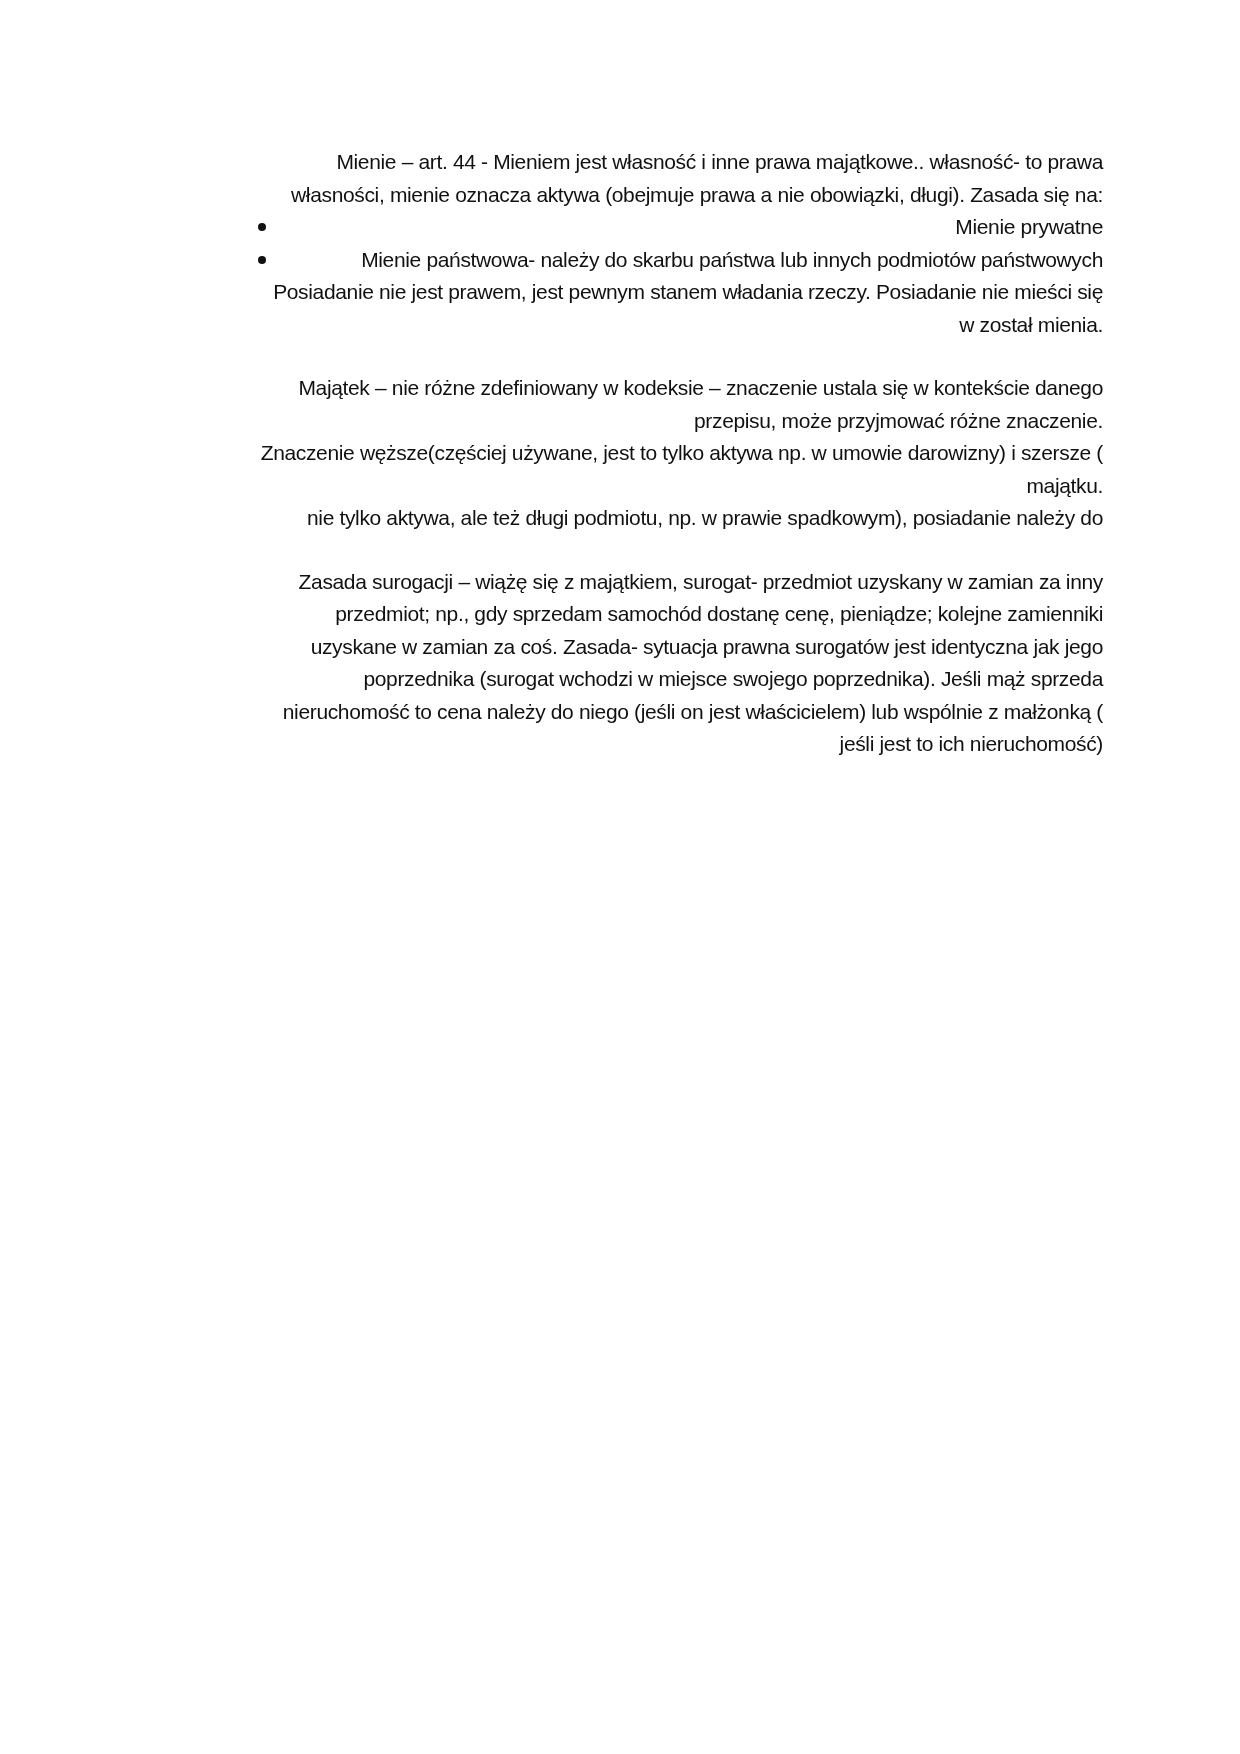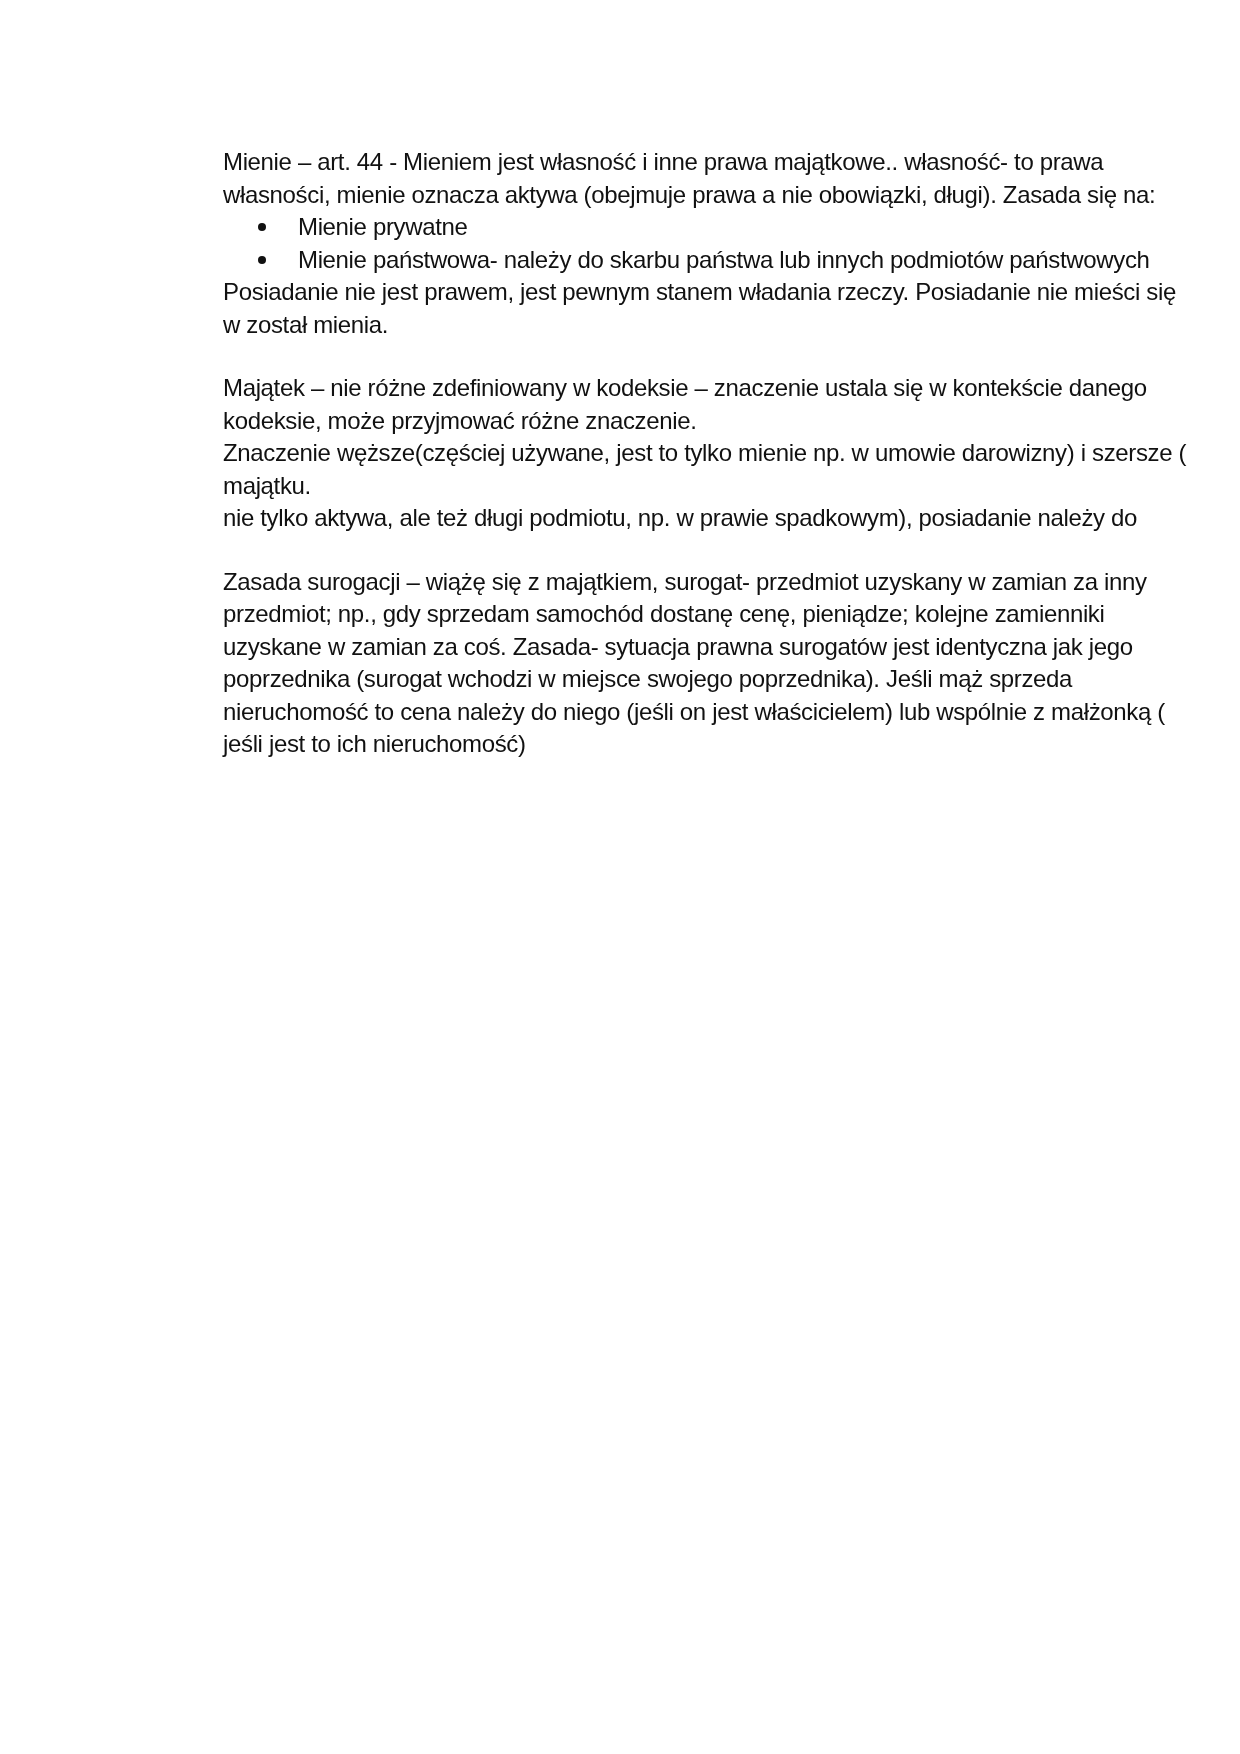--- a/index.html
+++ b/index.html
@@ -23,25 +23,26 @@
       height: 1754px;
       background: #ffffff;
     }
     .content {
       position: absolute;
       left: 223px;
       top: 146px;
       width: 880px;
     }
     .line {
-      font-size: 24px;
+      font-size: 21px;
       line-height: 32.5px;
       height: 32.5px;
       white-space: nowrap;
       letter-spacing: -0.35px;
+      text-align: right;
     }
     .bullet-line {
       position: relative;
       padding-left: 75px;
     }
     .bullet-dot {
       position: absolute;
       left: 35px;
       top: 12px;
       width: 8px;
@@ -77,22 +78,22 @@
 
     <div>
       <div class="line">Posiadanie nie jest prawem, jest pewnym stanem władania rzeczy.  Posiadanie nie mieści się</div>
       <div class="line">w został mienia.</div>
     </div>
 
     <div class="gap"></div>
 
     <div>
       <div class="line">Majątek – nie różne zdefiniowany w kodeksie – znaczenie ustala się w kontekście danego</div>
-      <div class="line">kodeksie, może przyjmować różne znaczenie.</div>
-      <div class="line">Znaczenie węższe(częściej używane, jest to tylko mienie np. w umowie darowizny) i szersze (</div>
+      <div class="line">przepisu, może przyjmować różne znaczenie.</div>
+      <div class="line">Znaczenie węższe(częściej używane, jest to tylko aktywa np. w umowie darowizny) i szersze (</div>
       <div class="line">majątku.</div>
       <div class="line">nie tylko aktywa, ale też długi podmiotu, np. w prawie spadkowym), posiadanie należy do</div>
     </div>
 
     <div class="gap"></div>
 
     <div>
       <div class="line">Zasada surogacji – wiążę się z majątkiem, surogat- przedmiot uzyskany w zamian za inny</div>
       <div class="line">przedmiot; np., gdy sprzedam samochód dostanę cenę, pieniądze; kolejne zamienniki</div>
       <div class="line">uzyskane w zamian za coś. Zasada- sytuacja prawna surogatów jest identyczna jak jego</div>

